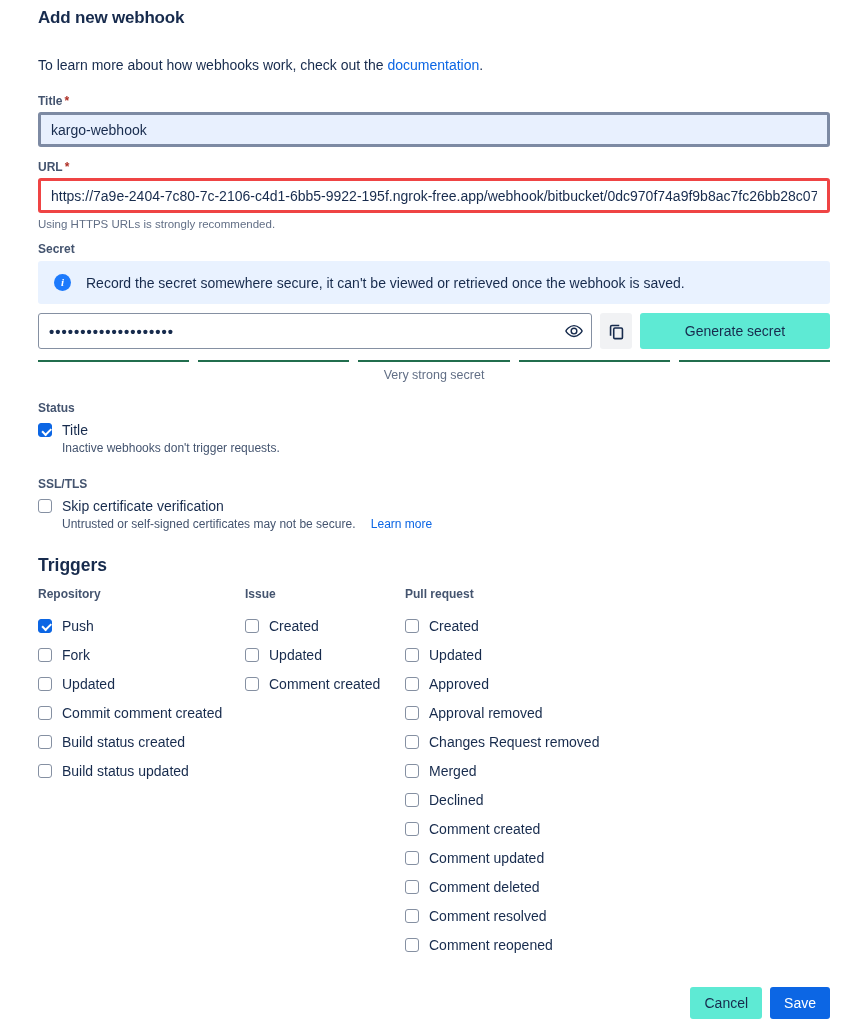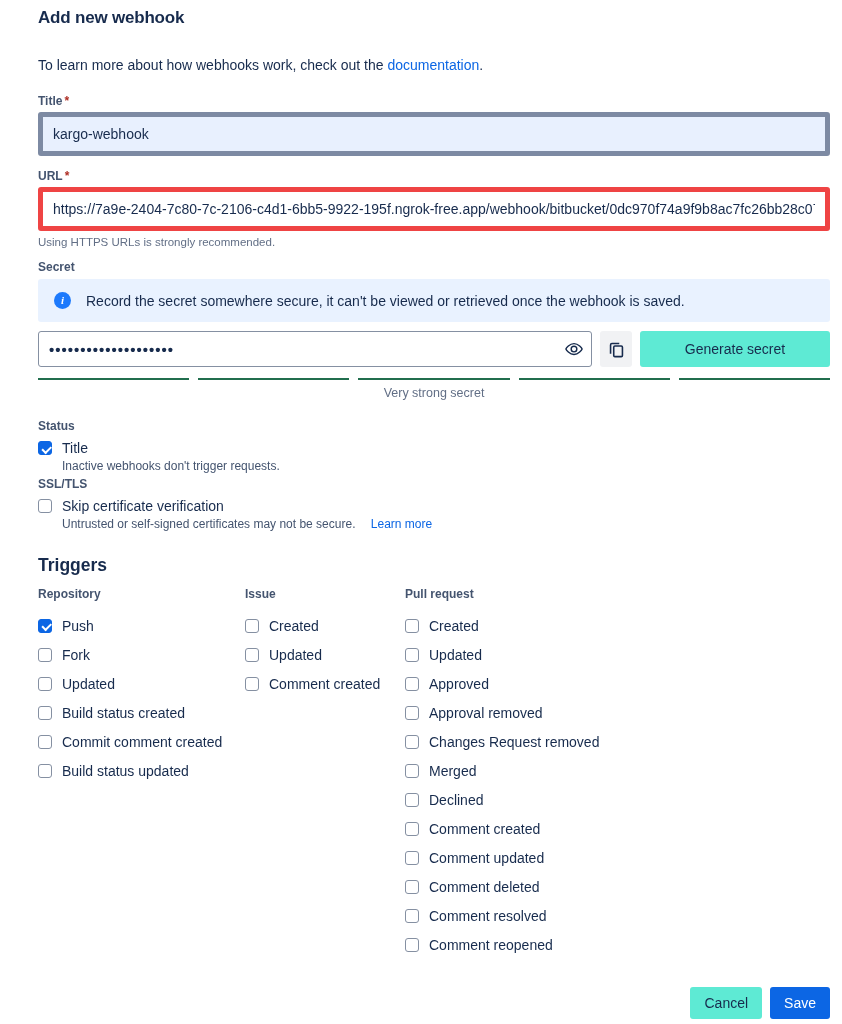--- a/index.html
+++ b/index.html
@@ -18,22 +18,22 @@
   }
   .intro { margin-top: 29px; font-size: 14px; color: #172B4D; }
   a.link { color: #0C66E4; text-decoration: none; cursor: pointer; }
 
   .field-label {
     margin-top: 21px; font-size: 12px; font-weight: 700; color: #44546F;
   }
   .field-label .req { color: #AE2E24; margin-left: 2px; }
 
   input.text-input {
-    display: block; width: 100%; height: 44px; margin-top: 4px;
-    border: 5px solid #ef4444; border-radius: 3px;
+    display: block; width: 100%; height: 35px; margin-top: 4px;
+    border: 3px solid #ef4444; border-radius: 3px;
     padding: 0 10px; font-size: 14px; color: #172B4D;
     font-family: "Liberation Sans", sans-serif;
     background: #ffffff; outline: none;
   }
   input.text-input.autofill { background: #E8F0FE; border-color: #7D8aa3; }
 
   .helper { margin-top: 5px; font-size: 11.5px; color: #626F86; }
 
   .banner {
     margin-top: 5px; background: #E9F2FF; border-radius: 3px;
@@ -172,21 +172,21 @@
     </div>
   <div class="strength-text">Very strong secret</div>
 
   <div class="section-label">Status</div>
   <div class="check-row">
     <span class="checkbox checked" id="status-checkbox"></span>
     <span class="check-label">Title</span>
   </div>
   <div class="check-helper">Inactive webhooks don't trigger requests.</div>
 
-  <div class="section-label" style="margin-top:4px;">SSL/TLS</div>
+  <div class="section-label" style="margin-top:22px;">SSL/TLS</div>
   <div class="check-row">
     <span class="checkbox" id="ssl-checkbox"></span>
     <span class="check-label">Skip certificate verification</span>
   </div>
   <div class="check-helper"><span>Untrusted or self-signed certificates may not be secure. </span><a class="link">Learn more</a></div>
 
   <h2 class="triggers-title">Triggers</h2>
 
   <div class="triggers-grid" id="triggers-grid">
       <div class="trig-col-1">
@@ -199,25 +199,25 @@
           <div class="check-row">
             <span class="checkbox"></span>
             <span class="check-label">Fork</span>
           </div>
           <div class="check-row">
             <span class="checkbox"></span>
             <span class="check-label">Updated</span>
           </div>
           <div class="check-row">
             <span class="checkbox"></span>
+            <span class="check-label">Commit comment created</span>
+          </div>
+          <div class="check-row">
+            <span class="checkbox"></span>
             <span class="check-label">Build status created</span>
-          </div>
-          <div class="check-row">
-            <span class="checkbox"></span>
-            <span class="check-label">Commit comment created</span>
           </div>
           <div class="check-row">
             <span class="checkbox"></span>
             <span class="check-label">Build status updated</span>
           </div>
         </div>
       </div>
       <div class="trig-col-2">
         <div class="trig-header">Issue</div>
         <div class="trig-list">

